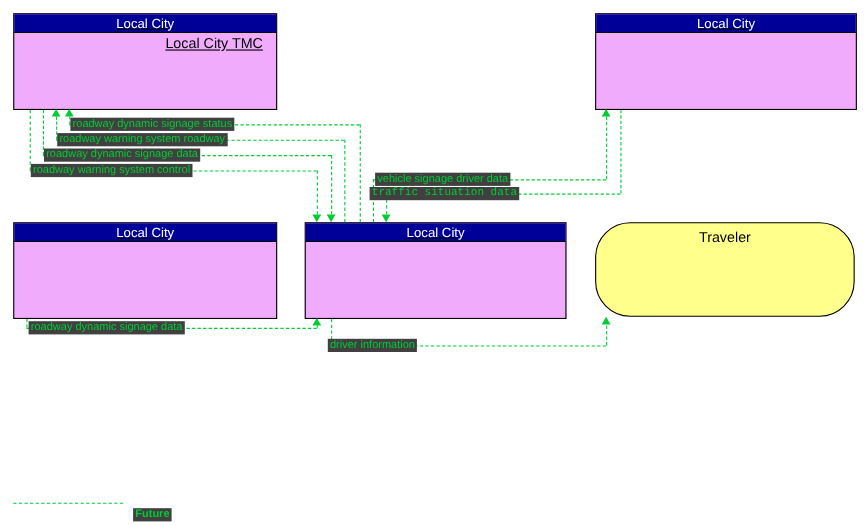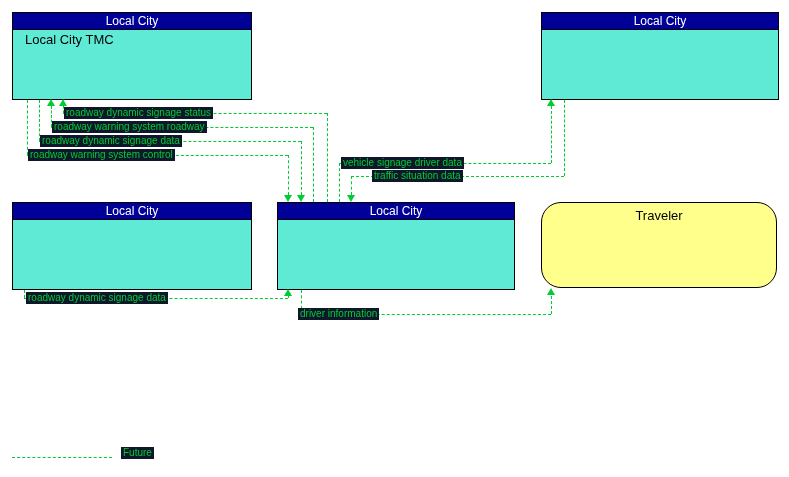--- a/index.html
+++ b/index.html
@@ -2,48 +2,48 @@
 <html><head>
 <meta charset="utf-8">
 <style>
   html, body { margin:0; padding:0; background:#ffffff; }
   .canvas {
     position:relative; width:789px; height:477px; background:#ffffff;
     font-family:"Liberation Sans", sans-serif; overflow:hidden;
   }
   
   .entity {
-    position:absolute; background:#5eead4; border:1.5px solid #000000; box-sizing:border-box;
+    position:absolute; background:#f0abfc; border:1.5px solid #000000; box-sizing:border-box;text-decoration:underline;
   }
   .entity-header {
     background:#000099; color:#ffffff; text-align:center;
     font-size:12px; line-height:16px; height:16px;
     border-bottom:1.5px solid #000000;
   }
   .entity-body {
-    color:#000000; text-align:left; font-size:13px; line-height:15px;
+    color:#000000; text-align:right; font-size:13px; line-height:15px;
     padding:2px 12px 0 12px;
   }
   
   .terminator {
     position:absolute; background:#FFFF8C; border:1.5px solid #000000;
-    border-radius:20px; box-sizing:border-box;
+    border-radius:32px; box-sizing:border-box;
   }
   .terminator-title {
     color:#000000; text-align:center; font-size:13px; padding-top:5px;
   }
   
   .hline { position:absolute; height:0; border-top:1px dashed #00CC33; }
   .vline { position:absolute; width:0; border-left:1px dashed #00CC33; }
   .arrow { position:absolute; width:0; height:0; }
   .arrow.up   { border-left:4px solid transparent; border-right:4px solid transparent; border-bottom:7px solid #00CC33; }
   .arrow.down { border-left:4px solid transparent; border-right:4px solid transparent; border-top:7px solid #00CC33; }
   .flow-label {
     position:absolute; transform:translateY(-50%);
-    background:#0f172a; color:#00CC33;
+    background:#404040; color:#00CC33;
     font-size:10px; line-height:12px; white-space:nowrap; padding:0 2px;
   }
 </style>
 </head>
 <body>
 
 <div class="canvas">
 
   <div class="entity" style="left:12px; top:12px; width:240px; height:88px;">
     <div class="entity-header">Local City</div>
@@ -104,37 +104,37 @@
     <div class="vline" style="left:551px; top:106px; height:57px;"></div>
     <div class="arrow up" style="left:547px; top:99px;"></div>
     <span class="flow-label" style="left:341px; top:163px;">vehicle signage driver data</span>
   </div>
 
   <div>
     <div class="vline" style="left:564px; top:100px; height:76px;"></div>
     <div class="hline" style="left:351px; top:176px; width:213px;"></div>
     <div class="vline" style="left:351px; top:176px; height:19px;"></div>
     <div class="arrow down" style="left:347px; top:195px;"></div>
-    <span class="flow-label" style="left:372px; top:176px;">traffic situation data</span>
+    <span class="flow-label" style="left:336px; top:176px;font-family:Liberation Mono, monospace;">traffic situation data</span>
   </div>
 
   <div>
     <div class="vline" style="left:24px; top:290px; height:8px;"></div>
     <div class="hline" style="left:24px; top:298px; width:264px;"></div>
     <div class="vline" style="left:288px; top:296px; height:2px;"></div>
     <div class="arrow up" style="left:284px; top:289px;"></div>
     <span class="flow-label" style="left:26px; top:298px;">roadway dynamic signage data</span>
   </div>
 
   <div>
     <div class="vline" style="left:301px; top:290px; height:24px;"></div>
     <div class="hline" style="left:301px; top:314px; width:250px;"></div>
     <div class="vline" style="left:551px; top:296px; height:18px;"></div>
     <div class="arrow up" style="left:547px; top:288px;"></div>
     <span class="flow-label" style="left:298px; top:314px;">driver information</span>
   </div>
 
   <div>
     <div class="hline" style="left:12px; top:457px; width:100px;"></div>
-    <span class="flow-label" style="left:121px; top:453px;">Future</span>
+    <span class="flow-label" style="left:121px; top:468px;font-weight:bold;">Future</span>
   </div>
 
 </div>
 
 </body></html>

